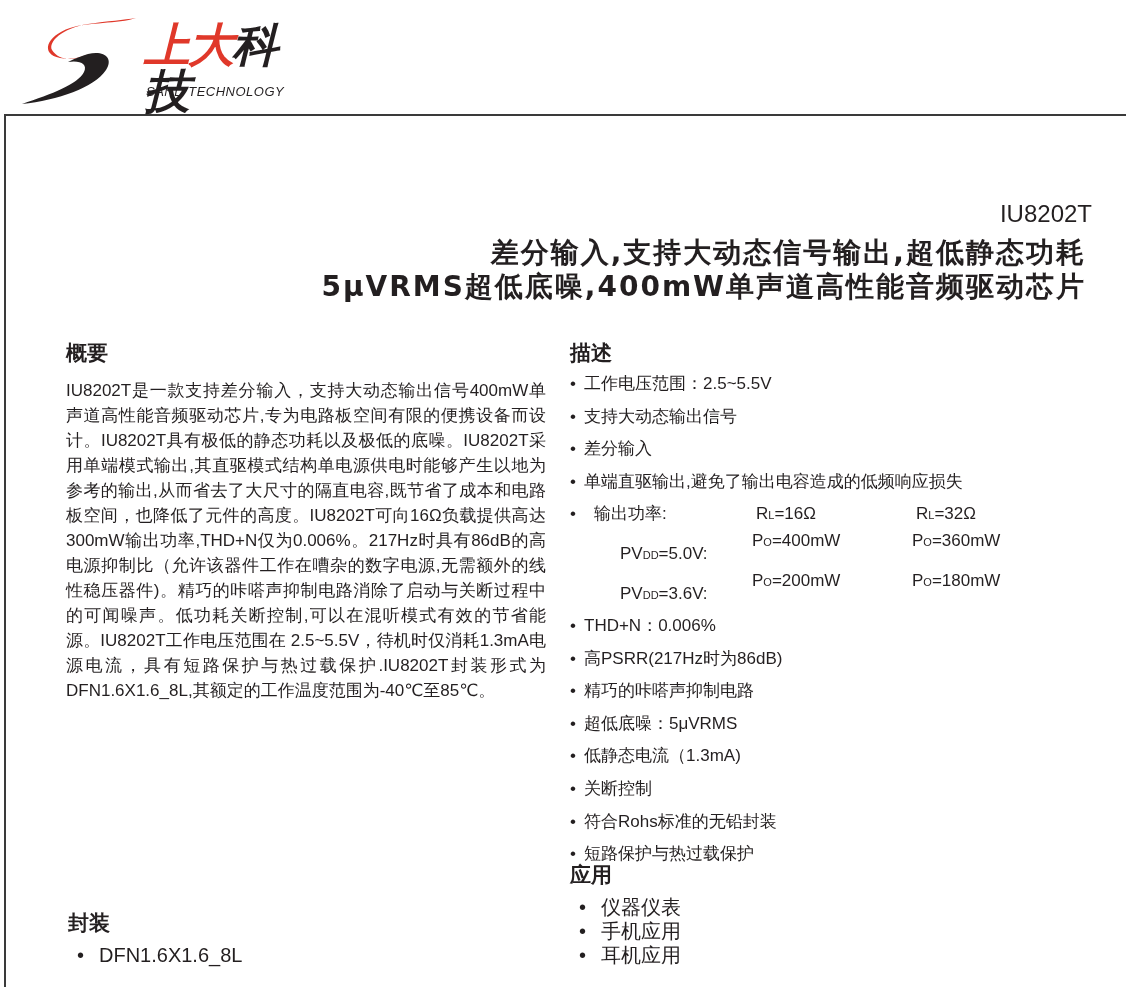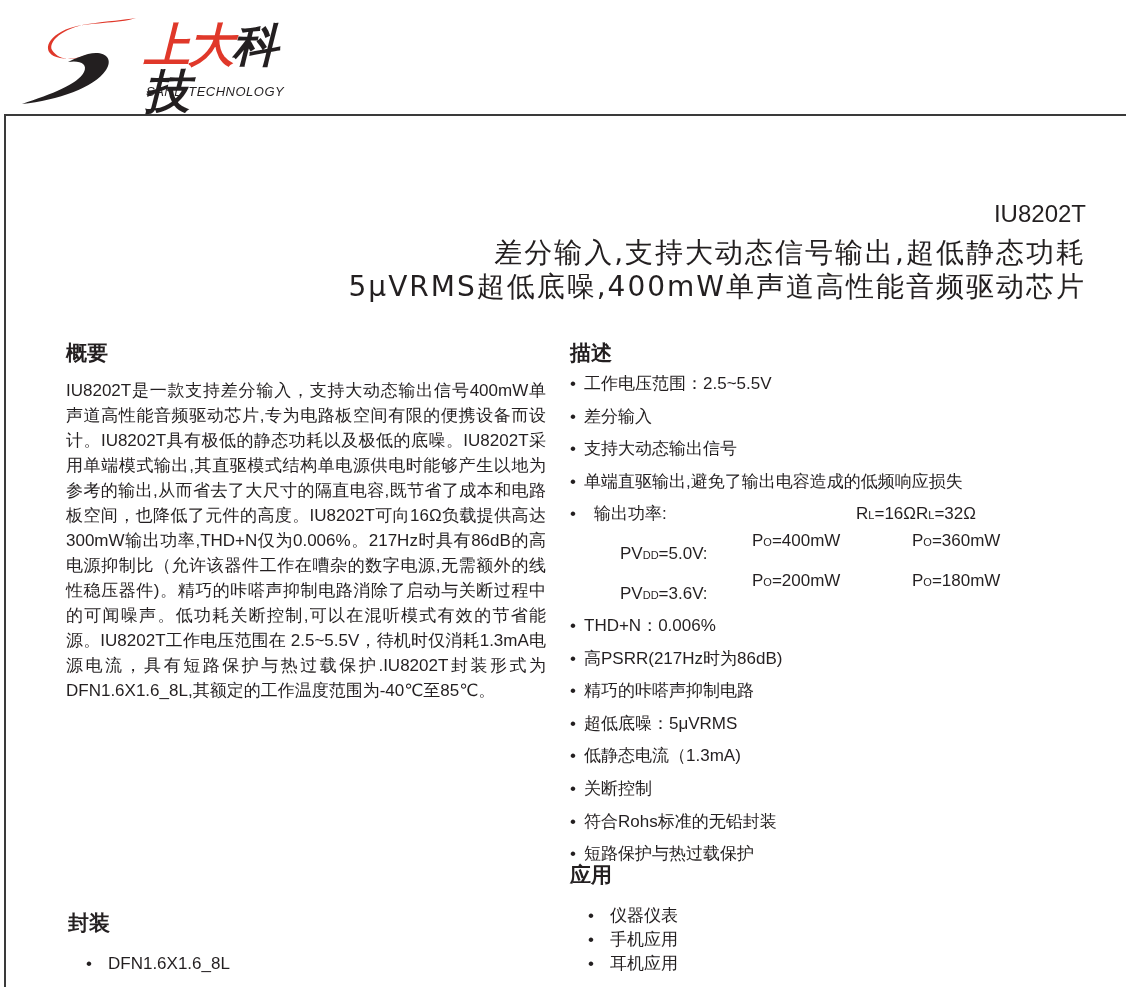--- a/index.html
+++ b/index.html
@@ -8,44 +8,44 @@
   .frame { position:absolute; left:4px; top:114px; width:1130px; height:880px;
            border-top:2px solid #3a3a3a; border-left:2px solid #3a3a3a; }
   .logo { position:absolute; left:18px; top:14px; width:300px; height:100px; }
   .logo-s { position:absolute; left:0; top:0; }
   .logo-cn { position:absolute; left:126px; top:8px; font-size:46px; font-weight:bold;
              letter-spacing:-2px; font-style:italic; line-height:1; }
   .logo-cn .red { color:#e0382a; }
   .logo-cn .blk { color:#231f20; }
   .logo-en { position:absolute; left:128px; top:70px; font-size:13px; font-style:italic;
              font-family:"Liberation Sans",sans-serif; letter-spacing:0.5px; color:#231f20; }
-  .part-no { position:absolute; right:40px; top:200px; font-size:24px;
+  .part-no { position:absolute; right:34px; top:200px; font-size:24px;
              font-family:"Liberation Sans",sans-serif; color:#231f20; }
-  .title { position:absolute; right:40px; top:236px; text-align:right; font-weight:normal;
+  .title { position:absolute; right:40px; top:236px; text-align:right; font-weight:bold;
            font-size:28px; line-height:34px; letter-spacing:2px; color:#231f20; }
   .section-h { font-weight:bold; font-size:21px; margin:0; line-height:26px; }
   .left-col { position:absolute; left:66px; top:340px; width:480px; }
   .overview { font-size:17px; line-height:25px; text-align:justify; margin-top:12px;
               font-family:"Liberation Sans","DejaVu Sans",sans-serif; }
   .right-col { position:absolute; left:570px; top:340px; width:520px; }
   .feat { list-style:none; margin:2px 0 0 0; padding:0;
           font-family:"Liberation Sans","DejaVu Sans",sans-serif; font-size:17px; }
   .feat li { line-height:32.6px; position:relative; padding-left:14px; }
   .feat li::before { content:"•"; position:absolute; left:0; }
   .ptable { font-family:"Liberation Sans","DejaVu Sans",sans-serif; font-size:17px;
             padding-left:50px; line-height:26px; margin-top:-4px; margin-bottom:2px; }
   .ptable .row { display:flex; }
   .ptable .c1 { width:132px;margin-top:13px; }
   .ptable .c2 { width:160px; }
   .sub { font-size:11px; }
   .power-head { display:flex; }
   .power-head .lbl { width:162px; padding-left:10px; }
-  .power-head .h1 { width:160px;text-align:right; }
+  .power-head .h1 { width:160px; }
   .app { position:absolute; left:570px; top:862px; }
-  .plain-list { list-style:none; margin:16px; padding:0; font-size:17px; line-height:24px;
+  .plain-list { list-style:none; margin:7px; padding:0; font-size:20px; line-height:24px;
                 font-family:"Liberation Sans","DejaVu Sans",sans-serif; }
   .plain-list li { position:relative; padding-left:24px; }
   .plain-list li::before { content:"•"; position:absolute; left:2px; }
   .pkg { position:absolute; left:68px; top:910px; }
 </style>
 </head>
 <body>
 
 <div class="frame"></div>
 
@@ -66,22 +66,22 @@
 
 <div class="left-col">
   <h2 class="section-h">概要</h2>
   <div class="overview">IU8202T是一款支持差分输入，支持大动态输出信号400mW单声道高性能音频驱动芯片,专为电路板空间有限的便携设备而设计。IU8202T具有极低的静态功耗以及极低的底噪。IU8202T采用单端模式输出,其直驱模式结构单电源供电时能够产生以地为参考的输出,从而省去了大尺寸的隔直电容,既节省了成本和电路板空间，也降低了元件的高度。IU8202T可向16Ω负载提供高达300mW输出功率,THD+N仅为0.006%。217Hz时具有86dB的高电源抑制比（允许该器件工作在嘈杂的数字电源,无需额外的线性稳压器件)。精巧的咔嗒声抑制电路消除了启动与关断过程中的可闻噪声。低功耗关断控制,可以在混听模式有效的节省能源。IU8202T工作电压范围在 2.5~5.5V，待机时仅消耗1.3mA电源电流，具有短路保护与热过载保护.IU8202T封装形式为DFN1.6X1.6_8L,其额定的工作温度范围为-40℃至85℃。</div>
 </div>
 
 <div class="right-col">
   <h2 class="section-h">描述</h2>
   <ul class="feat">
     <li>工作电压范围：2.5~5.5V</li>
+    <li>支持大动态输出信号</li>
     <li>差分输入</li>
-    <li>支持大动态输出信号</li>
     <li> 单端直驱输出,避免了输出电容造成的低频响应损失</li>
     <li>
       <div class="power-head">
         <span class="lbl">输出功率:</span>
         <span class="h1"><span>R</span><span class="sub">L</span><span>=16Ω</span></span>
         <span><span>R</span><span class="sub">L</span><span>=32Ω</span></span>
       </div>
     </li>
   </ul>
   <div class="ptable">

